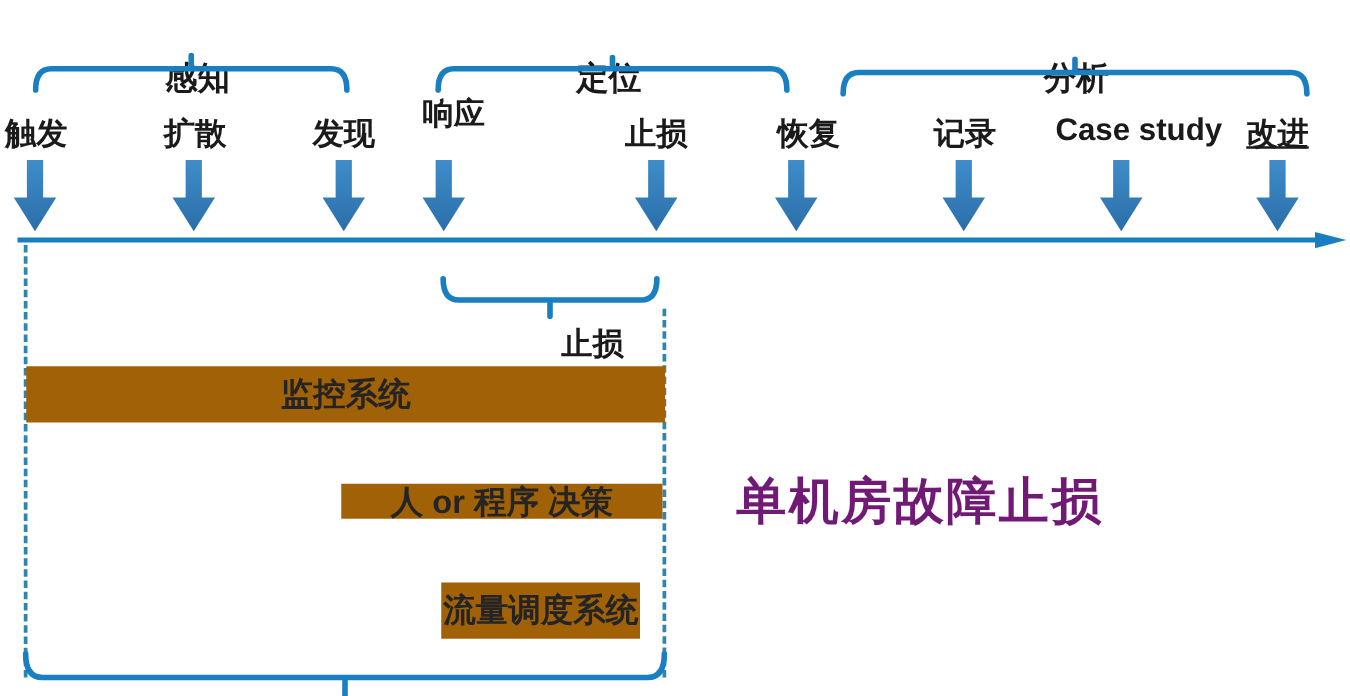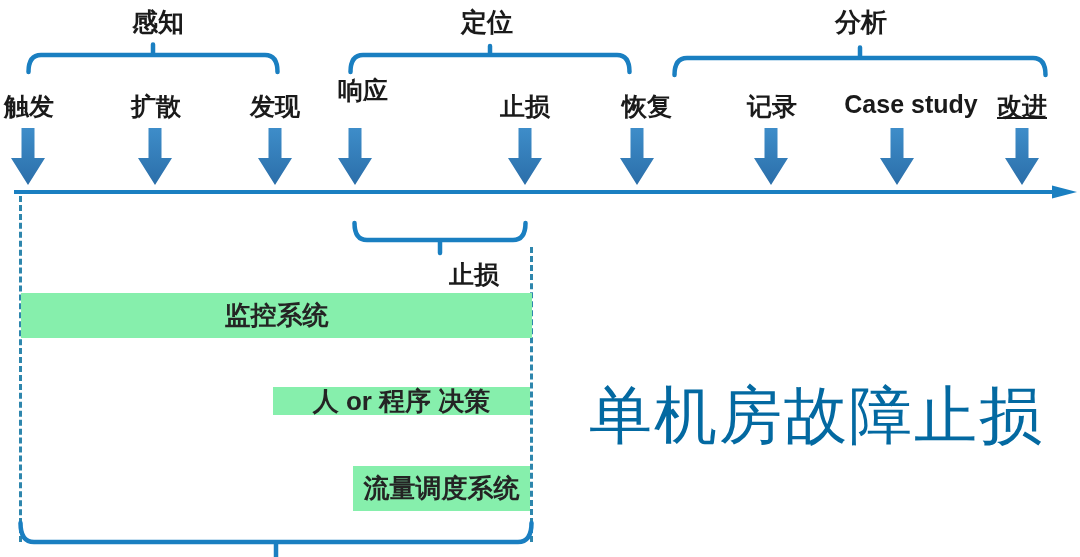--- a/index.html
+++ b/index.html
@@ -5,43 +5,43 @@
   html,body{margin:0;padding:0;}
   body{
     width:1080px;height:557px;position:relative;overflow:hidden;
     background:#ffffff;
     font-family:"Liberation Sans","DejaVu Sans",sans-serif;
     color:#1b1b1b;
   }
   .abs{position:absolute;}
   .phase-title{
     font-size:26px;font-weight:600;color:#1a1a1a;
-    transform:translateX(-50%);white-space:nowrap;
+    transform:translateX(-50%);white-space:nowrap;margin-top:40px;
   }
   .stage-label{
     font-size:25px;font-weight:600;color:#1a1a1a;
     transform:translateX(-50%);white-space:nowrap;
   }
   .brace path{fill:none;stroke:#1a7fc1;stroke-width:4.5;stroke-linecap:round;}
   .arrow-svg{display:block;}
   .dashed-line{
     width:0;border-left:3px dashed #2e86ad;
   }
   .pink-bar{
-    background:#86efac;
+    background:#a16207;
     display:flex;align-items:center;justify-content:center;
     font-size:26px;font-weight:600;color:#242424;
     white-space:nowrap;
   }
   .bracket-label{
     font-size:25px;font-weight:600;color:#1a1a1a;
     transform:translateX(-50%);white-space:nowrap;
   }
   .main-title{
-    font-size:63px;font-weight:400;color:#0369a1;
+    font-size:40px;font-weight:700;color:#701a75;
     letter-spacing:2px;white-space:nowrap;
   }
 </style>
 </head>
 <body>
 
 <svg width="0" height="0" style="position:absolute" aria-hidden="true">
   <defs>
     <linearGradient id="arrowGrad" x1="0" y1="0" x2="0" y2="1">
       <stop offset="0" stop-color="#3e8dc9"></stop>
@@ -110,19 +110,19 @@
 <div class="abs dashed-line" style="left:19px;top:196px;height:346px;"></div>
 <div class="abs dashed-line" style="left:530px;top:247px;height:295px;"></div>
 
 <svg class="abs brace" style="left:352px;top:220px;" width="176" height="36">
   <path d="M 2.5 3 Q 2.5 20 15 20 L 161 20 Q 173.5 20 173.5 3 M 88 20 L 88 33"></path>
 </svg>
 <div class="abs bracket-label" style="left:474px;top:258px;">止损</div>
 
 <div class="abs pink-bar" style="left:21px;top:293px;width:511px;height:45px;">监控系统</div>
 <div class="abs pink-bar" style="left:273px;top:387px;width:257px;height:28px;">人 or 程序 决策</div>
-<div class="abs pink-bar" style="left:353px;top:466px;width:177px;height:45px;">流量调度系统</div>
+<div class="abs pink-bar" style="left:353px;top:466px;width:159px;height:45px;">流量调度系统</div>
 
 <svg class="abs brace" style="left:18px;top:520px;" width="516" height="37">
   <path d="M 2.5 3 Q 2.5 22 16 22 L 500 22 Q 513.5 22 513.5 3 M 258 22 L 258 37"></path>
 </svg>
 
 <div class="abs main-title" style="left:589px;top:373px;">单机房故障止损</div>
 
 </body></html>

